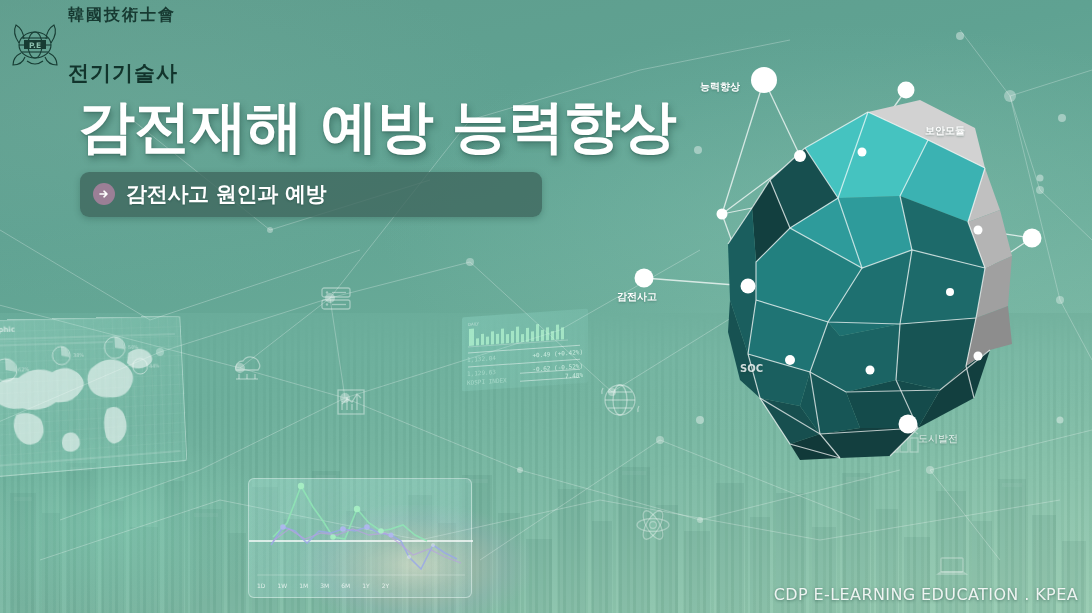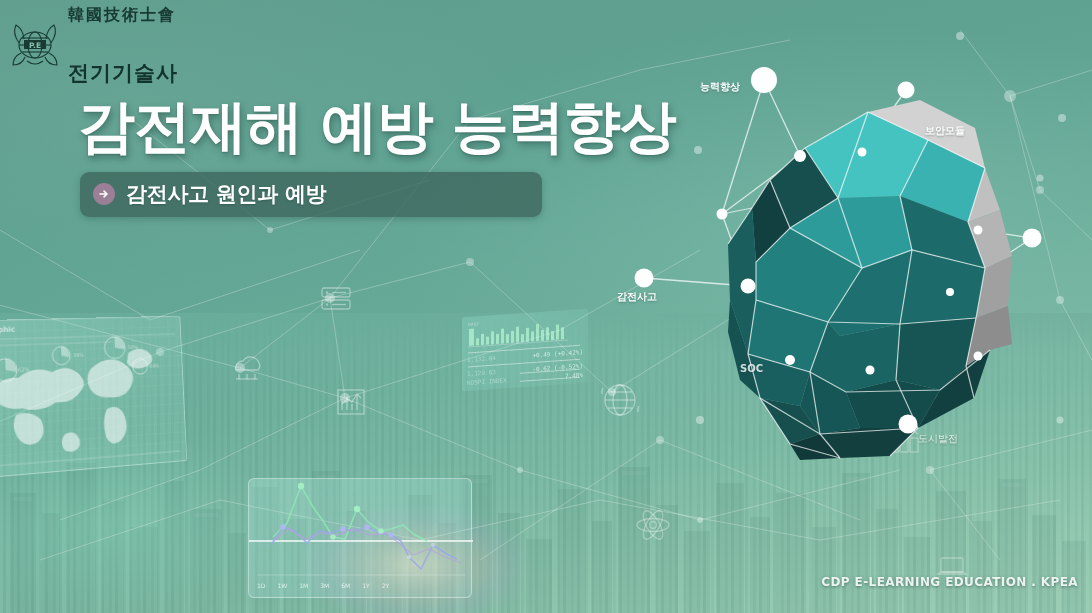--- a/index.html
+++ b/index.html
@@ -153,23 +153,23 @@
   }
   .range-row {
     position:absolute; left:8px; bottom:8px;
     display:flex; gap:12px;
     font-family:"DejaVu Sans", sans-serif;
     font-size:6px; color:rgba(255,255,255,0.72);
   }
 
   
   .footer {
-    position:absolute; right:14px; bottom:24px;
-    font-family:"DejaVu Sans", sans-serif;
-    font-size:12px; font-weight:bold;
+    position:absolute; right:14px; bottom:9px;
+    font-family:"DejaVu Sans", sans-serif;
+    font-size:16px; font-weight:normal;
     color:rgba(255,255,255,0.88);
     letter-spacing:0.4px; white-space:nowrap;
     text-shadow:0 1px 3px rgba(20,60,50,0.5);
   }
 </style>
 </head>
 <body>
 
 <div class="slide">
 

